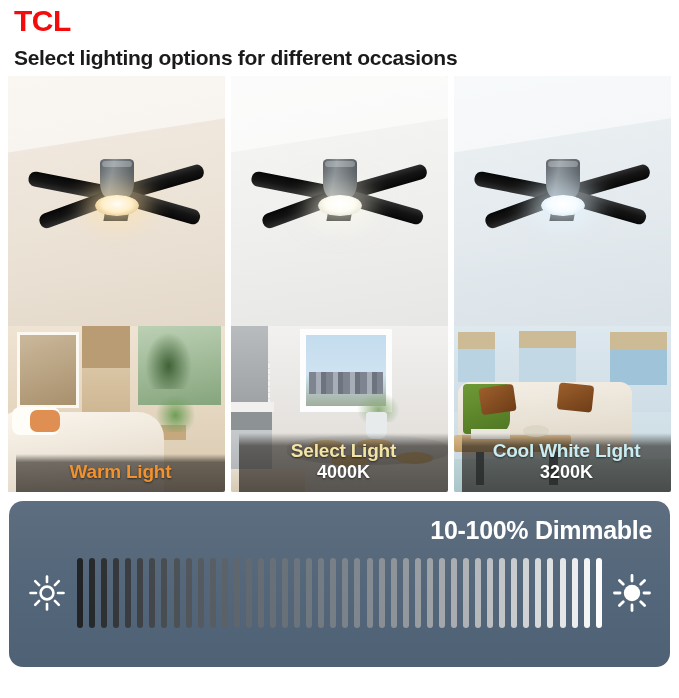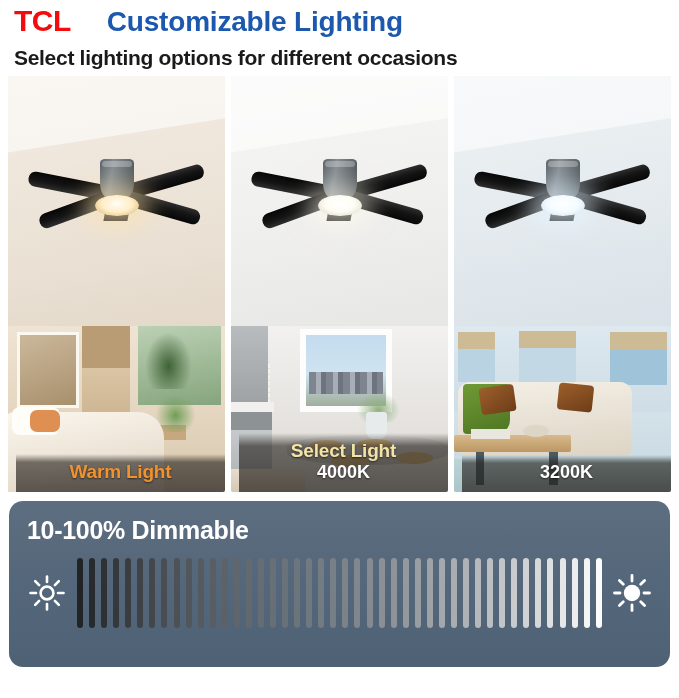--- a/index.html
+++ b/index.html
@@ -234,21 +234,21 @@
   }
   .dimmer {
     position: relative;
     height: 166px;
     border-radius: 14px;
     background: linear-gradient(180deg,#5d6e80 0%,#55677a 45%,#4f6174 100%);
     box-sizing: border-box;
     padding: 14px 18px 10px;
   }
   .dim-title {
-    text-align: left;
+    text-align: right;
     color: #ffffff;
     font-size: 25px;
     font-weight: bold;
     letter-spacing: -0.3px;
     line-height: 30px;
   }
   .slider-row {
     display: flex;
     align-items: center;
     gap: 10px;
@@ -282,21 +282,20 @@
     font-weight: bold;
     letter-spacing: 0.2px;
   }
 </style>
 </head>
 <body>
 
 <div class="header">
   <div class="title-row">
     <span class="brand">TCL</span>
-    <span class="headline">Customizable Lighting</span>
   </div>
   <div class="subhead">Select lighting options for different occasions</div>
 </div>
 
 <div class="panels">
 
   <div class="panel p1">
     <div class="ceiling">
       <div class="ceiling-bg"></div>
       <div class="ceiling-edge"></div>
@@ -389,20 +388,21 @@
       <div class="f throw"></div>
       <div class="f cush1"></div>
       <div class="f cush2"></div>
       <div class="f ctable"></div>
       <div class="f book"></div>
       <div class="f bowl"></div>
       <div class="f leg1"></div>
       <div class="f leg2"></div>
     </div>
     <div class="caption">
+      <div class="cap-name" style="color: rgb(201, 237, 242);">Cool White Light</div>
       <div class="cap-k">3200K</div>
     </div>
   </div>
 
 </div>
 
 <div class="dimmer-wrap">
   <div class="dimmer">
     <div class="dim-title">10-100% Dimmable</div>
 

